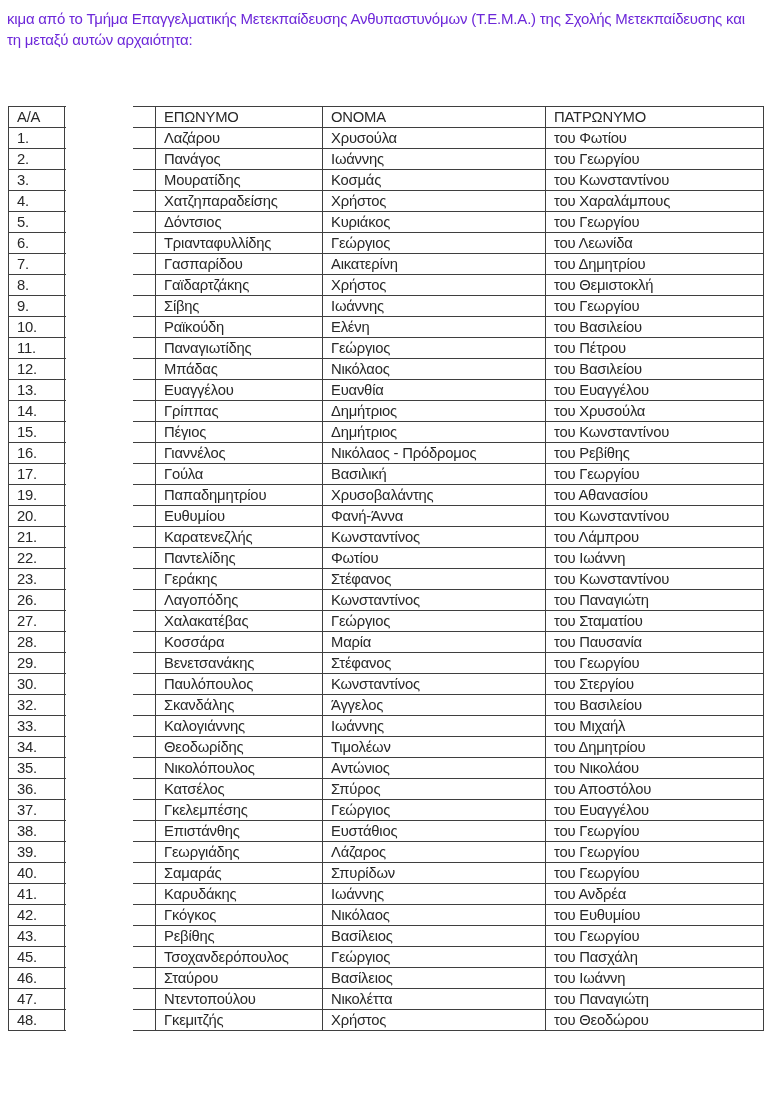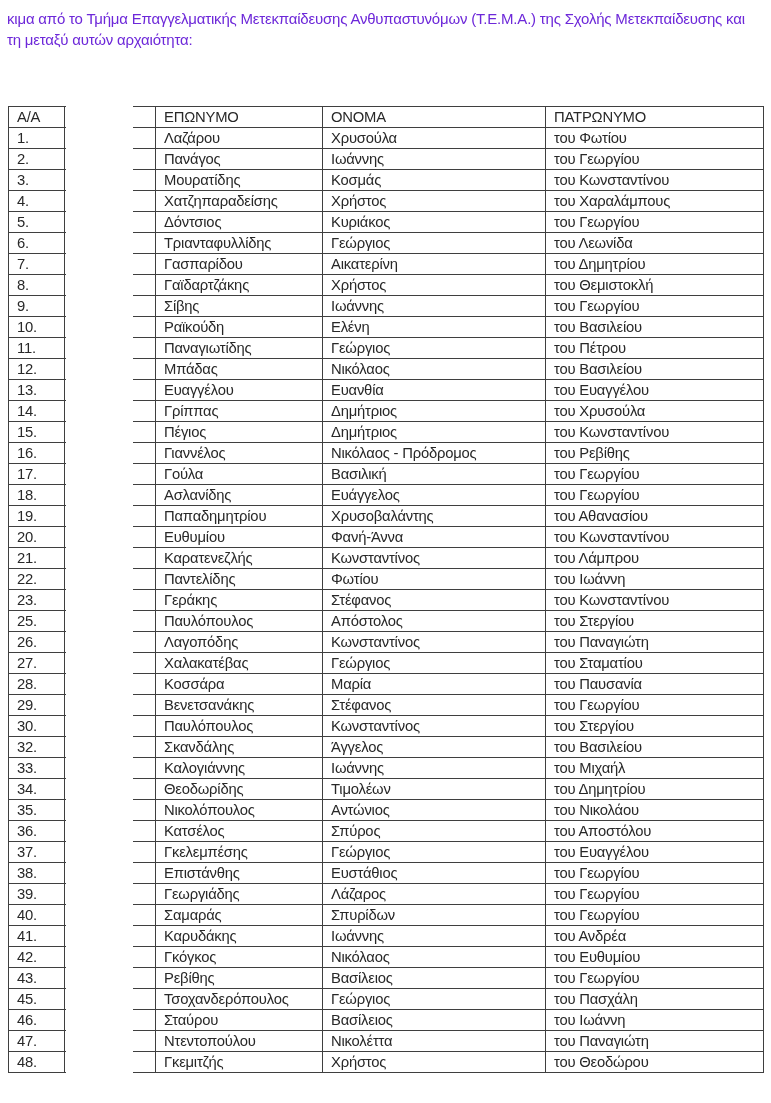--- a/index.html
+++ b/index.html
@@ -199,27 +199,20 @@
           <td>του Ρεβίθης</td>
         </tr>
         <tr>
           <td>17.</td>
           <td></td>
           <td>Γούλα</td>
           <td>Βασιλική</td>
           <td>του Γεωργίου</td>
         </tr>
         <tr>
-          <td>18.</td>
-          <td></td>
-          <td>Ασλανίδης</td>
-          <td>Ευάγγελος</td>
-          <td>του Γεωργίου</td>
-        </tr>
-        <tr>
           <td>19.</td>
           <td></td>
           <td>Παπαδημητρίου</td>
           <td>Χρυσοβαλάντης</td>
           <td>του Αθανασίου</td>
         </tr>
         <tr>
           <td>20.</td>
           <td></td>
           <td>Ευθυμίου</td>
@@ -241,27 +234,20 @@
           <td>του Ιωάννη</td>
         </tr>
         <tr>
           <td>23.</td>
           <td></td>
           <td>Γεράκης</td>
           <td>Στέφανος</td>
           <td>του Κωνσταντίνου</td>
         </tr>
         <tr>
-          <td>25.</td>
-          <td></td>
-          <td>Παυλόπουλος</td>
-          <td>Απόστολος</td>
-          <td>του Στεργίου</td>
-        </tr>
-        <tr>
           <td>26.</td>
           <td></td>
           <td>Λαγοπόδης</td>
           <td>Κωνσταντίνος</td>
           <td>του Παναγιώτη</td>
         </tr>
         <tr>
           <td>27.</td>
           <td></td>
           <td>Χαλακατέβας</td>

